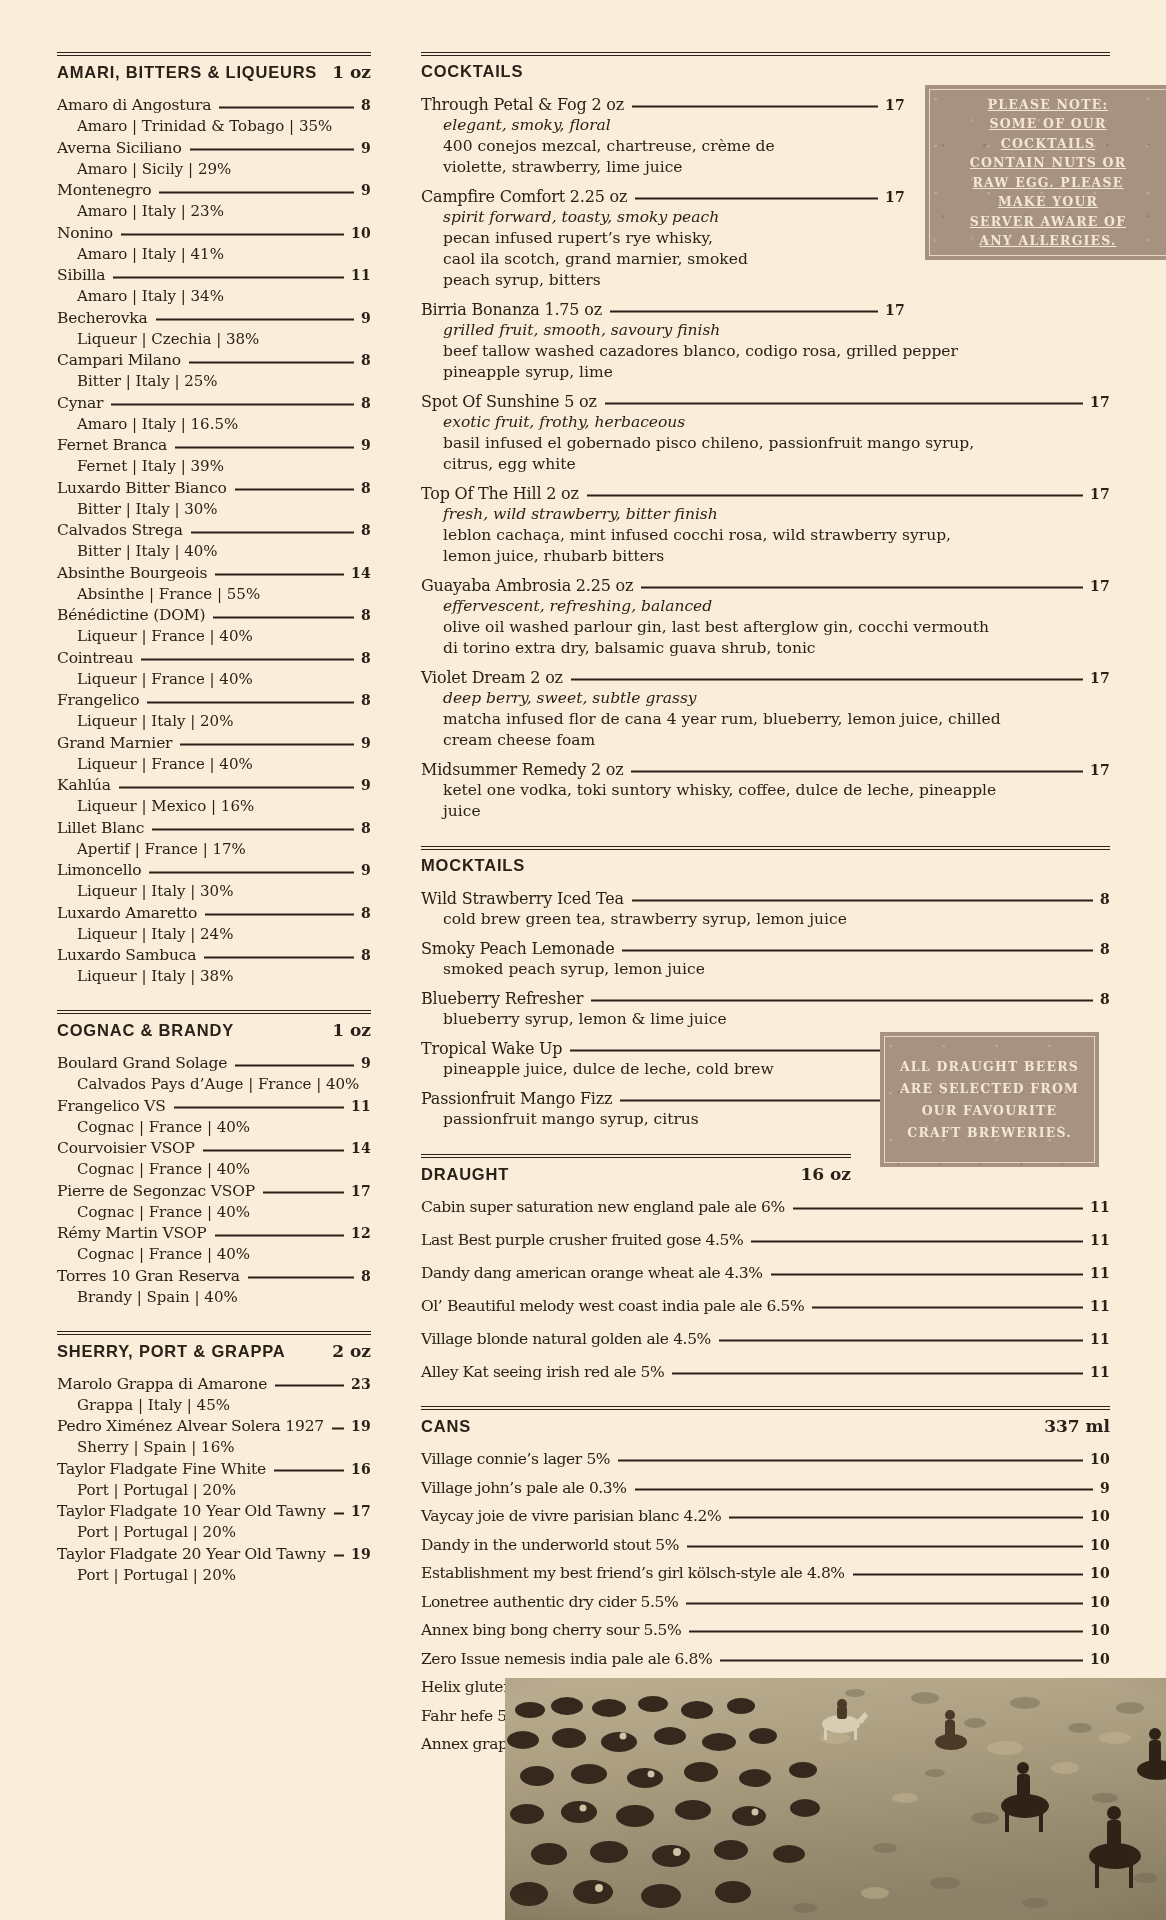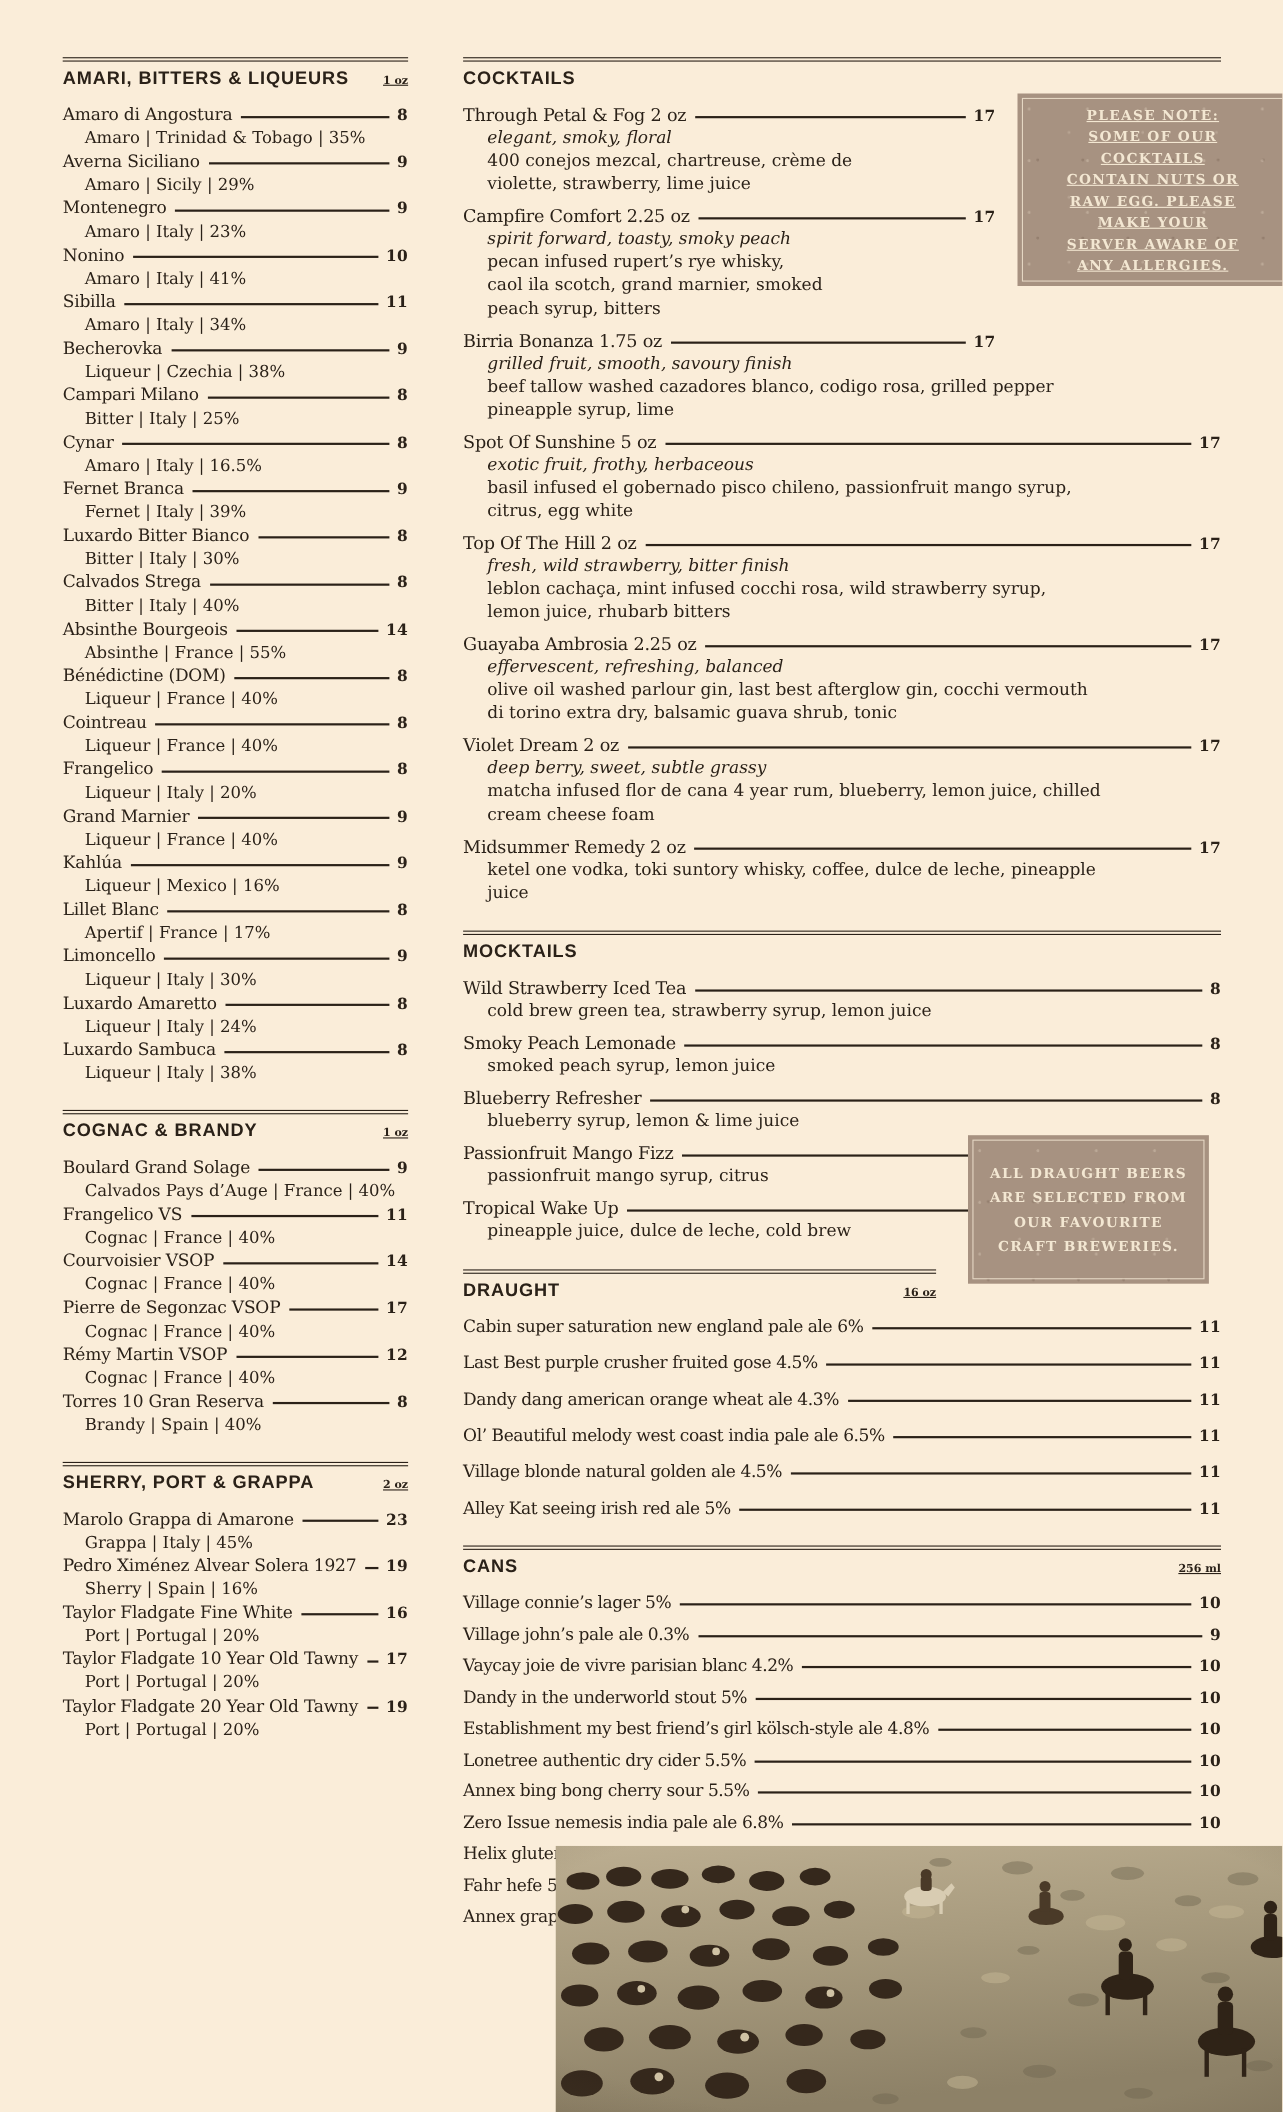--- a/index.html
+++ b/index.html
@@ -6,21 +6,21 @@
   .page{position:relative;width:1166px;height:1920px;background:#FAEDD9;overflow:hidden;
         font-family:"DejaVu Serif",serif;color:#2A2118;}
   .col{position:absolute;top:52px;}
   .col-left{left:57px;width:314px;}
   .col-right{left:421px;width:689px;}
   .section{margin-bottom:24px;}
   .sec-head{border-top:4px double #2A2118;padding-top:6px;margin-bottom:13px;
             display:flex;justify-content:space-between;align-items:baseline;}
   .sec-title{font-family:"Liberation Sans",sans-serif;font-weight:bold;font-size:16.5px;
              letter-spacing:0.8px;}
-  .sec-size{font-weight:bold;font-size:10px;text-decoration:underline;}
+  .sec-size{font-weight:bold;font-size:17px;}
   .sec-head.w430{width:430px;}
   
   .line1{display:flex;align-items:baseline;}
   .name{font-size:15.5px;letter-spacing:-0.2px;white-space:nowrap;line-height:21px;}
   .leader{flex:1 1 auto;min-width:10px;border-bottom:2px solid #2A2118;
           align-self:center;transform:translateY(1.5px);margin:0 7px 0 8px;}
   .price{font-weight:bold;font-size:14px;white-space:nowrap;letter-spacing:0.3px;}
   
   .entry{margin-bottom:1.5px;}
   .detail{font-size:15px;line-height:20px;padding-left:20px;}
@@ -464,33 +464,33 @@
           <div class="m-entry">
             <div class="line1">
               <span class="name">Blueberry Refresher</span>
               <span class="leader"></span>
               <span class="price">8</span>
             </div>
             <div class="ingredients">blueberry syrup, lemon &amp; lime juice</div>
           </div>
           <div class="m-entry flag-narrow">
             <div class="line1">
+              <span class="name">Tropical Wake Up</span>
+              <span class="leader"></span>
+              <span class="price">9</span>
+            </div>
+            <div class="ingredients">pineapple juice, dulce de leche, cold brew</div>
+          </div>
+          <div class="m-entry flag-narrow">
+            <div class="line1">
               <span class="name">Passionfruit Mango Fizz</span>
               <span class="leader"></span>
               <span class="price">8</span>
             </div>
             <div class="ingredients">passionfruit mango syrup, citrus</div>
-          </div>
-          <div class="m-entry flag-narrow">
-            <div class="line1">
-              <span class="name">Tropical Wake Up</span>
-              <span class="leader"></span>
-              <span class="price">9</span>
-            </div>
-            <div class="ingredients">pineapple juice, dulce de leche, cold brew</div>
           </div>
         </div>
     </div>
 
     <div class="section">
       <div class="sec-head w430">
         <span class="sec-title">DRAUGHT</span>
         <span class="sec-size">16 oz</span>
       </div>
       <div>
@@ -536,21 +536,21 @@
               <span class="leader"></span>
               <span class="price">11</span>
             </div>
           </div>
         </div>
     </div>
 
     <div class="section cans">
       <div class="sec-head">
         <span class="sec-title">CANS</span>
-        <span class="sec-size">256 ml</span>
+        <span class="sec-size">337 ml</span>
       </div>
       <div>
 
       <div class="b-entry">
             <div class="line1">
               <span class="name">Village connie’s lager 5%</span>
               <span class="leader"></span>
               <span class="price">10</span>
             </div>
           </div>

